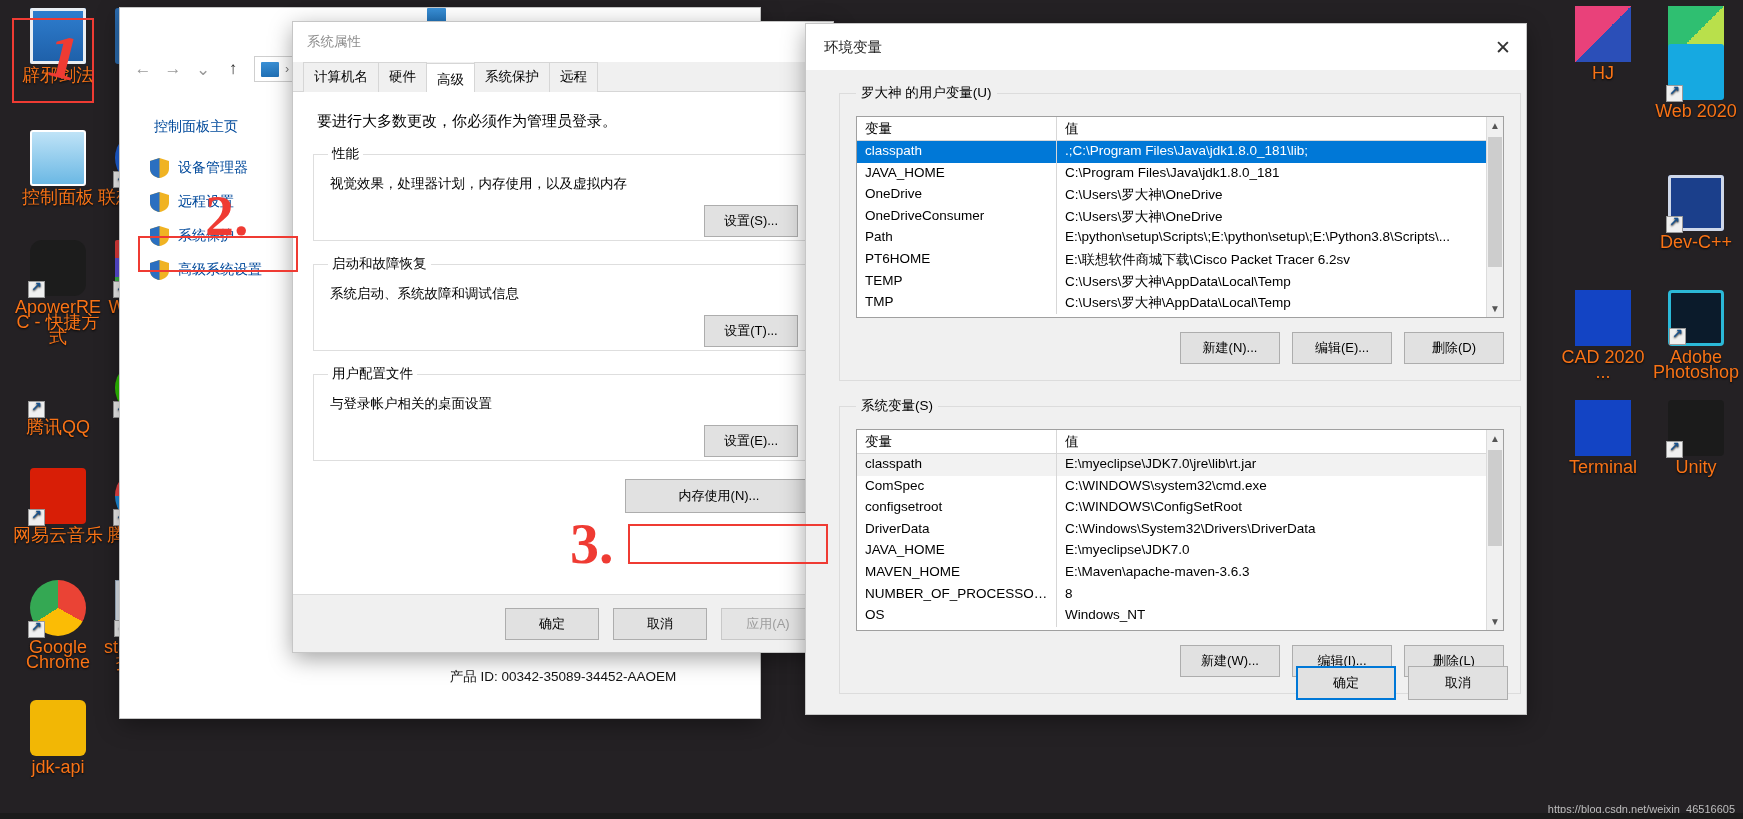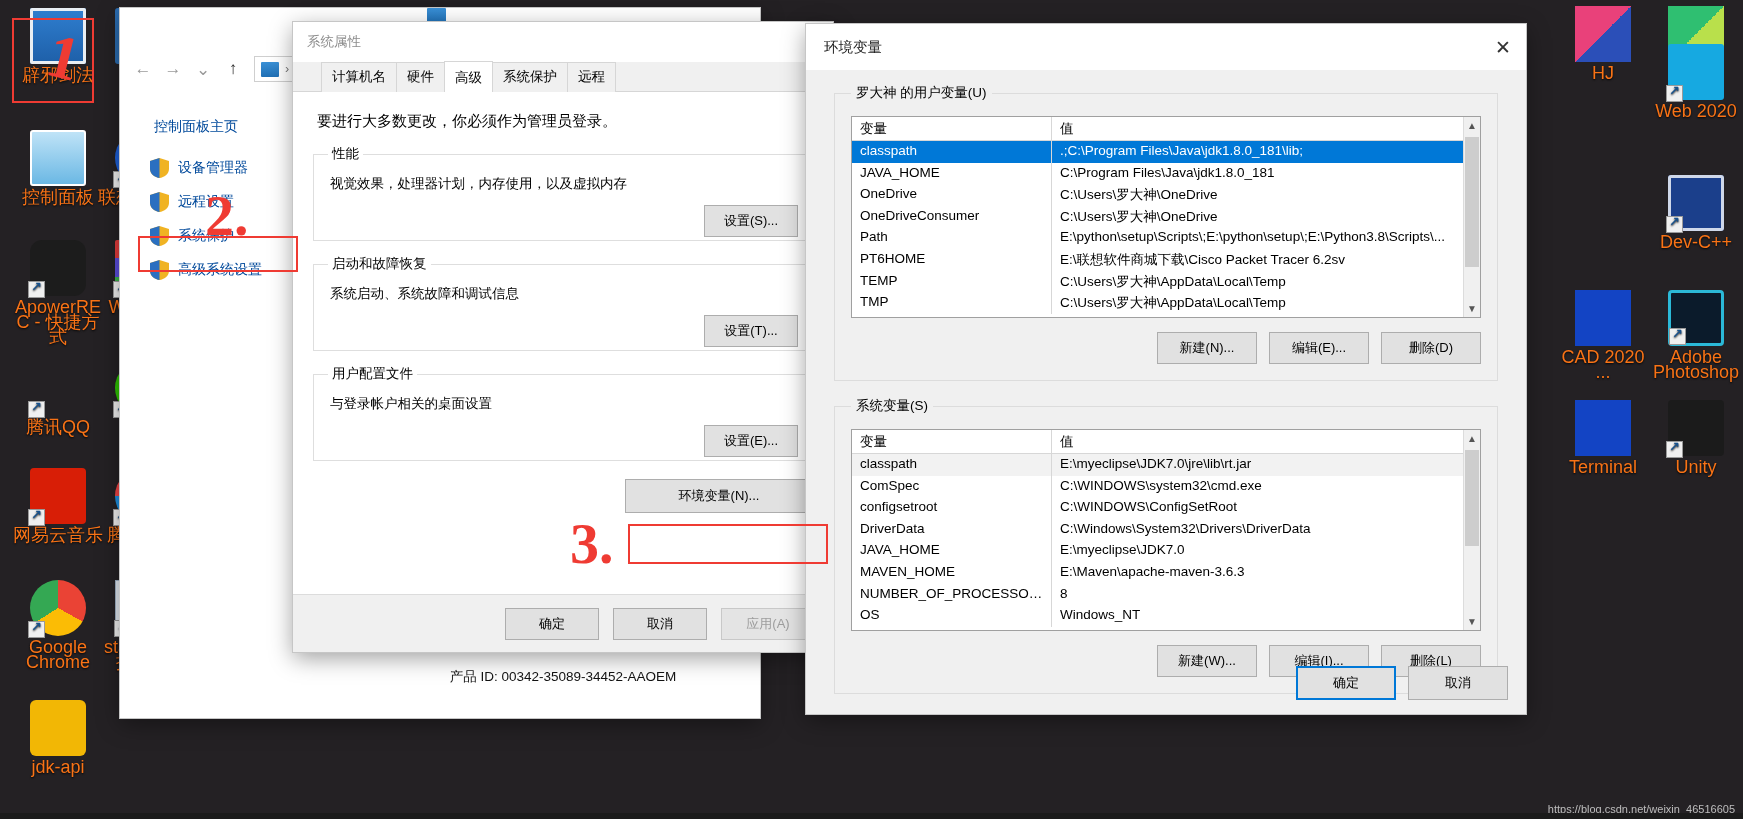--- a/index.html
+++ b/index.html
@@ -71,21 +71,21 @@
   .cp-home { font-size:14px; color:#00499b; margin:10px 0 22px 12px; }
   .cp-link { display:flex; align-items:center; gap:9px; margin:0 0 14px 8px;
       font-size:14px; color:#00499b; }
   .shield { width:19px;height:20px; position:relative; flex:none; }
   .shield svg { display:block; }
 
   
   #sysprops { left:293px; top:22px; width:540px; height:630px; background:#f0f0f0; }
   #sysprops .sp-title { height:40px; line-height:40px; padding-left:14px; color:#8d8d8d;
       font-size:13.5px; background:#fff; }
-  .tabstrip { display:flex; padding-left:28px; height:30px; align-items:center;
+  .tabstrip { display:flex; padding-left:10px; height:30px; align-items:flex-start;
       border-bottom:1px solid #d6d6d6; background:#f0f0f0; }
   .tab { border:1px solid #d6d6d6; border-bottom:none; background:#f0f0f0;
       padding:5px 10px 6px; font-size:13.5px; margin-right:-1px; }
   .tab.active { background:#fff; position:relative; top:1px; padding-top:7px; padding-bottom:7px; }
   .sp-content { background:#fff; height:calc(100% - 70px); padding:16px 20px 0; position:relative; }
   .sp-note { font-size:15px; margin:4px 0 14px 4px; }
   fieldset.group { border:1px solid #dedede; margin:0 0 14px; padding:10px 14px 14px; position:relative; }
   fieldset.group legend { font-size:13.5px; padding:0 4px; }
   .group-desc { font-size:13.5px; margin:2px 0 0 2px; }
   .btn {
@@ -102,21 +102,21 @@
   .sp-productid { position:absolute; left:0; right:0; bottom:-34px; text-align:center;
       font-size:13.5px; color:#111; }
 
   
   #envvars { left:806px; top:24px; width:720px; height:690px; background:#f0f0f0; }
   #envvars .ev-titlebar { height:46px; background:#fff; display:flex; align-items:center;
       padding-left:18px; }
   #envvars .ev-title { font-size:14.5px; color:#1a1a1a; }
   .ev-close { margin-left:auto; width:46px; height:46px; display:flex; align-items:center;
       justify-content:center; font-size:19px; color:#333; }
-  .ev-body { padding:14px 28px 0; }
+  .ev-body { padding:14px 5px 0;margin-left:28px; }
   fieldset.ev-group { border:1px solid #dcdcdc; padding:14px 16px 16px; margin:0 0 16px; }
   fieldset.ev-group legend { font-size:13.5px; padding:0 5px; }
   .tbl-wrap { border:1px solid #a0a0a0; background:#fff; position:relative; }
   .tbl-head { display:flex; height:24px; border-bottom:1px solid #d7d7d7; font-size:13.5px; }
   .tbl-head > div { padding:3px 8px; }
   .col-var { width:200px; border-right:1px solid #d7d7d7; }
   .col-val { flex:1; }
   .tbl-rows { position:relative; }
   .trow { display:flex; height:21.6px; font-size:13.5px; white-space:nowrap; overflow:hidden; }
   .trow > div { padding:2px 8px; overflow:hidden; text-overflow:ellipsis; }
@@ -343,21 +343,21 @@
         </fieldset>
         <fieldset class="group" style="height: 96px;">
           <legend>用户配置文件</legend>
           <div class="group-desc">与登录帐户相关的桌面设置</div>
           <div class="group-btnrow">
             <button class="btn">设置(E)...</button>
           </div>
         </fieldset>
       </div>
     <div class="sp-envrow">
-      <button class="btn" style="min-width:188px;padding:7px 0;">环境变量(N)...</button>
+      <button class="btn" style="min-width:188px;padding:7px 0;">内存使用(N)...</button>
     </div>
     <div class="sp-footer">
       <button class="btn">确定</button>
       <button class="btn">取消</button>
       <button class="btn disabled">应用(A)</button>
     </div>
     <div class="sp-productid">产品 ID: 00342-35089-34452-AAOEM</div>
   </div>
 </div>
 

